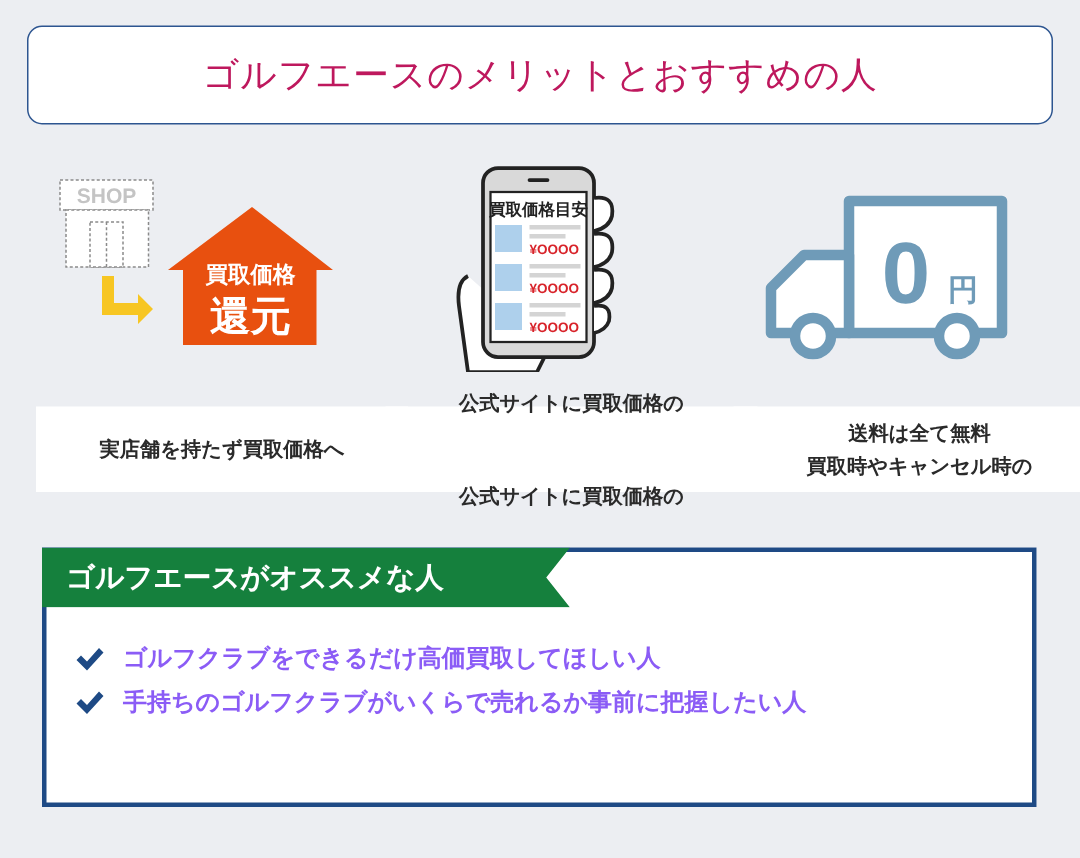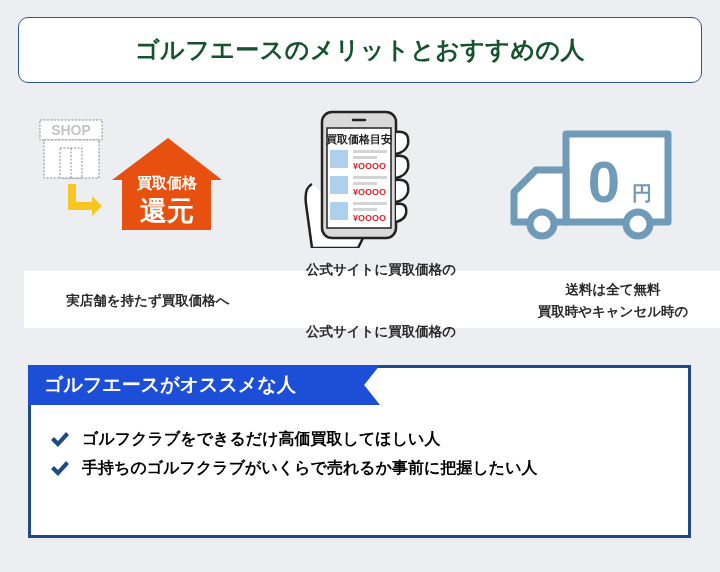--- a/index.html
+++ b/index.html
@@ -4,44 +4,44 @@
   <style>
     * { margin: 0; padding: 0; box-sizing: border-box; }
     html, body { width: 720px; height: 572px; background: #eceef2; overflow: hidden; }
     body { position: relative; font-family: "DejaVu Sans", "Liberation Sans", sans-serif; color: #2a2a2a; }
 
     .title-box {
       position: absolute; left: 18px; top: 17px; width: 684px; height: 66px;
       background: #fff; border: 1.5px solid #2d5590; border-radius: 10px;
       display: flex; align-items: center; justify-content: center;
     }
-    .title-box h1 { font-size: 24px; font-weight: bold; letter-spacing: 0.5px; color: #14532d; }
+    .title-box h1 { font-size: 24px; font-weight: normal; letter-spacing: 0.5px; color: #be185d; }
 
     .icon-wrap { position: absolute; }
     .icon-wrap svg { display: block; }
 
     .card {
       position: absolute; top: 271px; width: 248px; height: 57px; background: #fff;
       display: flex; flex-direction: column; align-items: center; justify-content: center;
       text-align: center; font-size: 13.5px; font-weight: bold; line-height: 22px; color: #2a2a2a;
     }
 
     .rec-box {
       position: absolute; left: 28px; top: 365px; width: 663px; height: 173px;
       background: #fff; border: 3px solid #1e4a85;
     }
     .rec-head {
       position: absolute; left: 28px; top: 365px; height: 40px; width: 352px;
-      background: #1d4ed8; color: #fff; font-size: 19px; font-weight: bold;
+      background: #15803d; color: #fff; font-size: 19px; font-weight: bold;
       display: flex; align-items: center; padding-left: 16px;
       clip-path: polygon(0 0, 100% 0, 95.5% 50%, 100% 100%, 0 100%);
     }
     .rec-list { position: absolute; left: 50px; top: 425px; list-style: none; }
     .rec-list li {
-      display: flex; align-items: center; height: 29px; font-size: 16px; font-weight: bold; color: #000000;
+      display: flex; align-items: center; height: 29px; font-size: 16px; font-weight: bold; color: #8b5cf6;
     }
     .rec-list li .check { width: 20px; height: 18px; margin-right: 12px; display: inline-block; }
   </style>
 </head>
 <body>
 
 <div class="title-box">
   <h1>ゴルフエースのメリットとおすすめの人</h1>
 </div>
 

